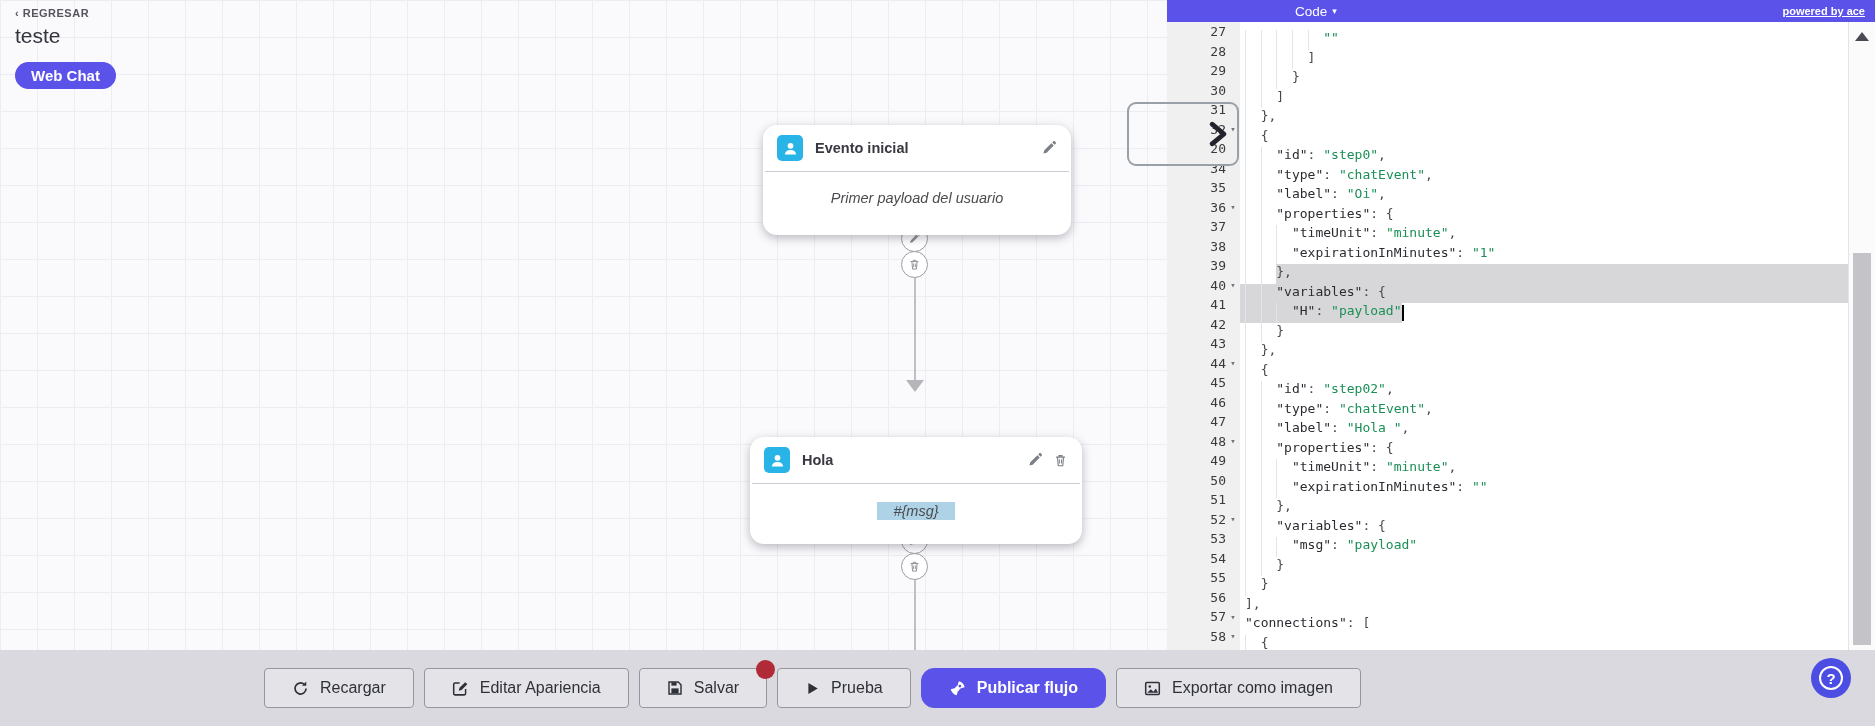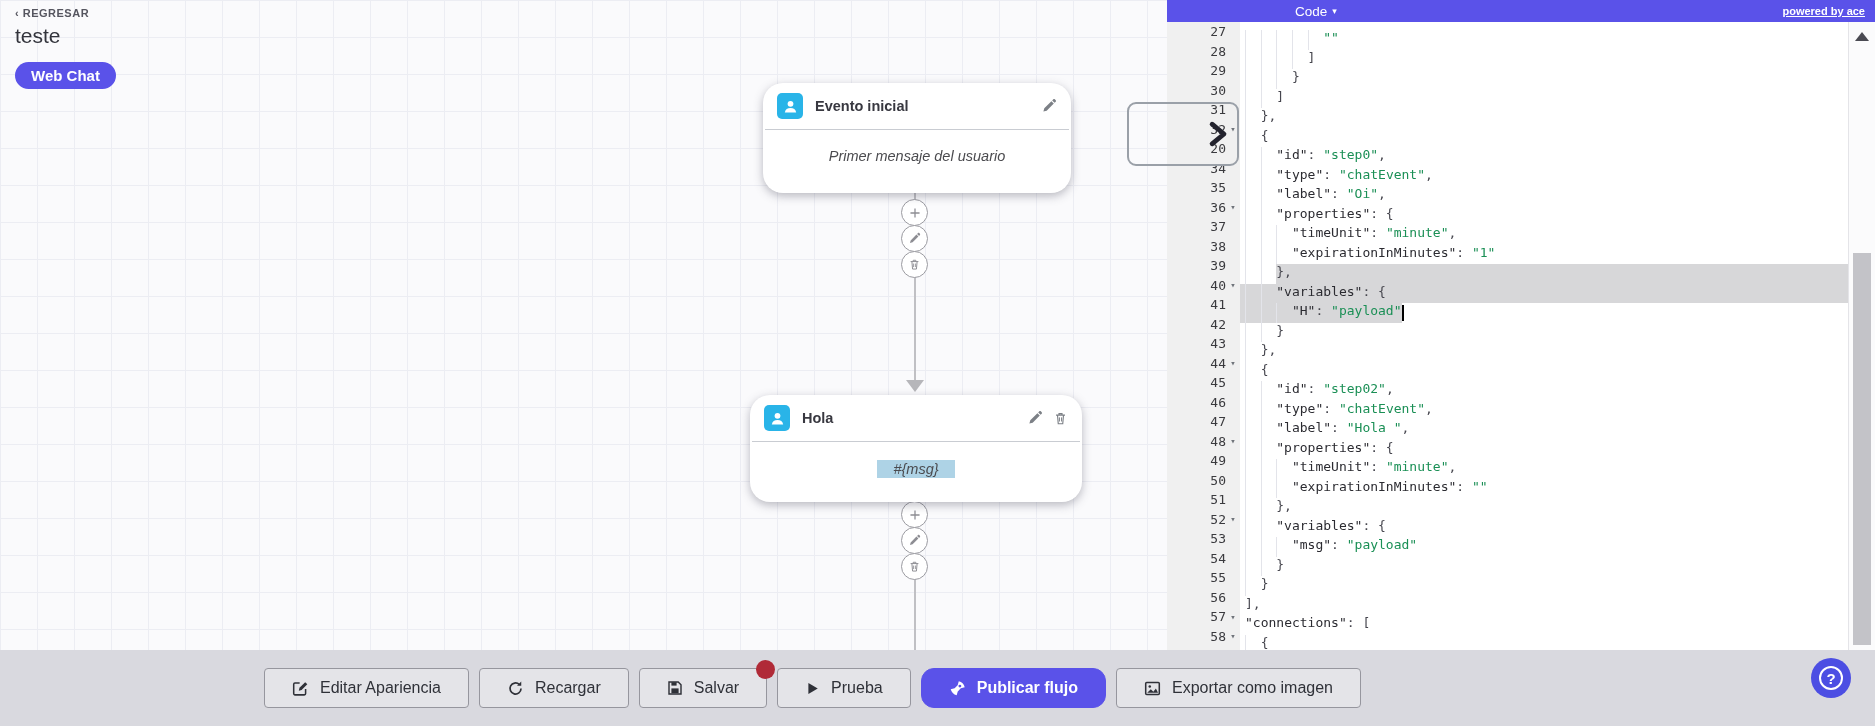--- a/index.html
+++ b/index.html
@@ -13,21 +13,21 @@
                      linear-gradient(to bottom,#ecedf3 1px,transparent 1px);
     background-size:37px 37px; }
 
   #back-link { position:absolute; left:15px; top:7px; font-size:11px; font-weight:bold; letter-spacing:.5px;
     color:#55555f; cursor:pointer; }
   #flow-title { position:absolute; left:15px; top:24px; font-size:21px; font-weight:400; color:#33343c; }
   #channel-badge { position:absolute; left:15px; top:62px; height:27px; padding:0 16px; border-radius:14px;
     background:#5a52e9; color:#fff; font-size:15px; font-weight:bold; display:flex; align-items:center; }
 
   
-  .node { position:absolute; background:#fff; border-radius:20px; box-shadow:0 3px 10px rgba(60,60,80,.35); z-index:5; }
+  .node { position:absolute; background:#fff; border-radius:14px; box-shadow:0 3px 10px rgba(60,60,80,.35); z-index:5;margin-top:42px; }
   #node-1 { left:763px; top:83px; width:308px; height:110px; }
   #node-2 { left:750px; top:395px; width:332px; height:107px; }
   .nhead { display:flex; align-items:center; gap:12px; padding:10px 14px; height:46px; }
   .nicon { width:26px; height:26px; border-radius:5px; background:#29b4e8; display:flex; align-items:center; justify-content:center; flex:none; }
   .ntitle { font-size:14.5px; font-weight:bold; color:#383840; }
   .nactions { margin-left:auto; display:flex; gap:10px; color:#7c8086; align-items:center; }
   .nactions svg { cursor:pointer; }
   .ndiv { height:1px; background:#c9ccd2; margin:0 2px; }
   .nbody { display:flex; align-items:center; justify-content:center; padding:18px 10px; font-style:italic; font-size:14.5px; color:#4b4b4f; }
   .msg-hl { background:#aed3e6; padding:1px 16px; }
@@ -108,21 +108,21 @@
             </svg>
         </span>
         <span class="ntitle">Evento inicial</span>
         <span class="nactions">
           <svg viewBox="0 0 20 20" width="16" height="16">
               <path d="M3 17l1.1-4.1L13 4l3 3-8.9 8.9L3 17zM14 3l1.4-1.4c.5-.5 1.4-.5 1.9 0l1.1 1.1c.5.5.5 1.4 0 1.9L17 6z" fill="currentColor"></path>
             </svg>
         </span>
       </div>
       <div class="ndiv"></div>
-      <div class="nbody">Primer mensaje del usuario</div>
+      <div class="nbody">Primer payload del usuario</div>
     </div>
 
     <div class="vline" id="line-1"></div>
     <div id="arrow-1"></div>
     <div class="cbtn" style="left:901px;top:199px;">
       <svg viewBox="0 0 20 20" width="14" height="14">
           <path d="M10 3.5v13M3.5 10h13" stroke="currentColor" stroke-width="1.8" fill="none"></path>
         </svg>
     </div>
     <div class="cbtn" style="left:901px;top:225px;">
@@ -362,34 +362,34 @@
   <div id="panel-toggle">
     <svg viewBox="0 0 20 20" width="28" height="28">
         <path d="M6.5 3l8.5 7-8.5 7" fill="none" stroke="currentColor" stroke-width="3.4" stroke-linecap="round" stroke-linejoin="round"></path>
       </svg>
   </div>
 
   <div id="toolbar">
       <button class="tbtn">
         <span class="tico">
           <svg viewBox="0 0 20 20" width="17" height="17">
+            <path d="M16.5 10a6.5 6.5 0 1 1-2.1-4.8" fill="none" stroke="currentColor" stroke-width="2"></path>
+            <path d="M16.8 1.8v5h-5z" fill="currentColor"></path>
+          </svg>
+        </span>
+        <span>Recargar</span>
+      </button>
+      <button class="tbtn">
+        <span class="tico">
+          <svg viewBox="0 0 20 20" width="17" height="17">
             <path d="M16 10.5V16a1.5 1.5 0 0 1-1.5 1.5h-11A1.5 1.5 0 0 1 2 16V5a1.5 1.5 0 0 1 1.5-1.5H9" fill="none" stroke="currentColor" stroke-width="1.8"></path>
             <path d="M8 12.5l.8-3.3L15.5 2.5l2.5 2.5-6.7 6.7-3.3.8z" fill="currentColor"></path>
           </svg>
         </span>
         <span>Editar Apariencia</span>
-      </button>
-      <button class="tbtn">
-        <span class="tico">
-          <svg viewBox="0 0 20 20" width="17" height="17">
-            <path d="M16.5 10a6.5 6.5 0 1 1-2.1-4.8" fill="none" stroke="currentColor" stroke-width="2"></path>
-            <path d="M16.8 1.8v5h-5z" fill="currentColor"></path>
-          </svg>
-        </span>
-        <span>Recargar</span>
       </button>
       <button class="tbtn">
         <span class="tico">
           <svg viewBox="0 0 20 20" width="16" height="16">
             <path d="M2.5 2.5h11.5l3.5 3.5v11.5H2.5z" fill="none" stroke="currentColor" stroke-width="1.8"></path>
             <rect x="5.5" y="10.5" width="9" height="6" fill="currentColor"></rect>
             <rect x="5.5" y="2.8" width="6.5" height="4.2" fill="currentColor"></rect>
           </svg>
         </span>
         <span>Salvar</span>

